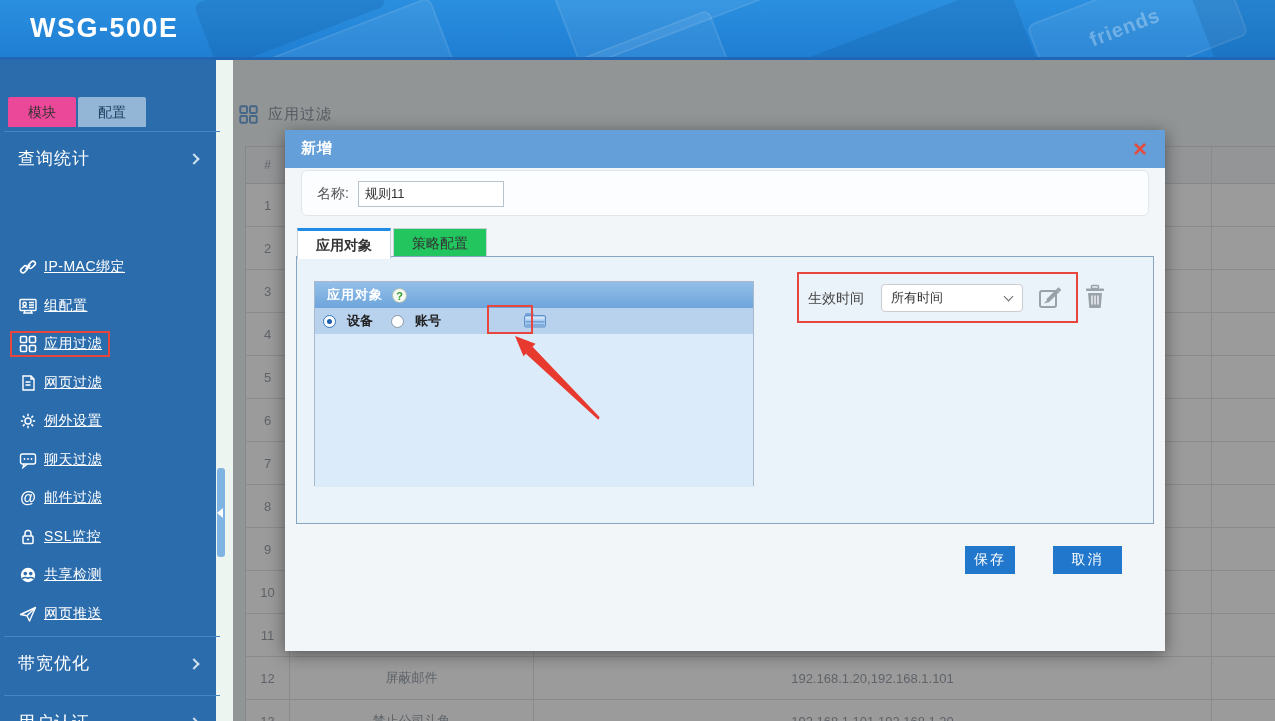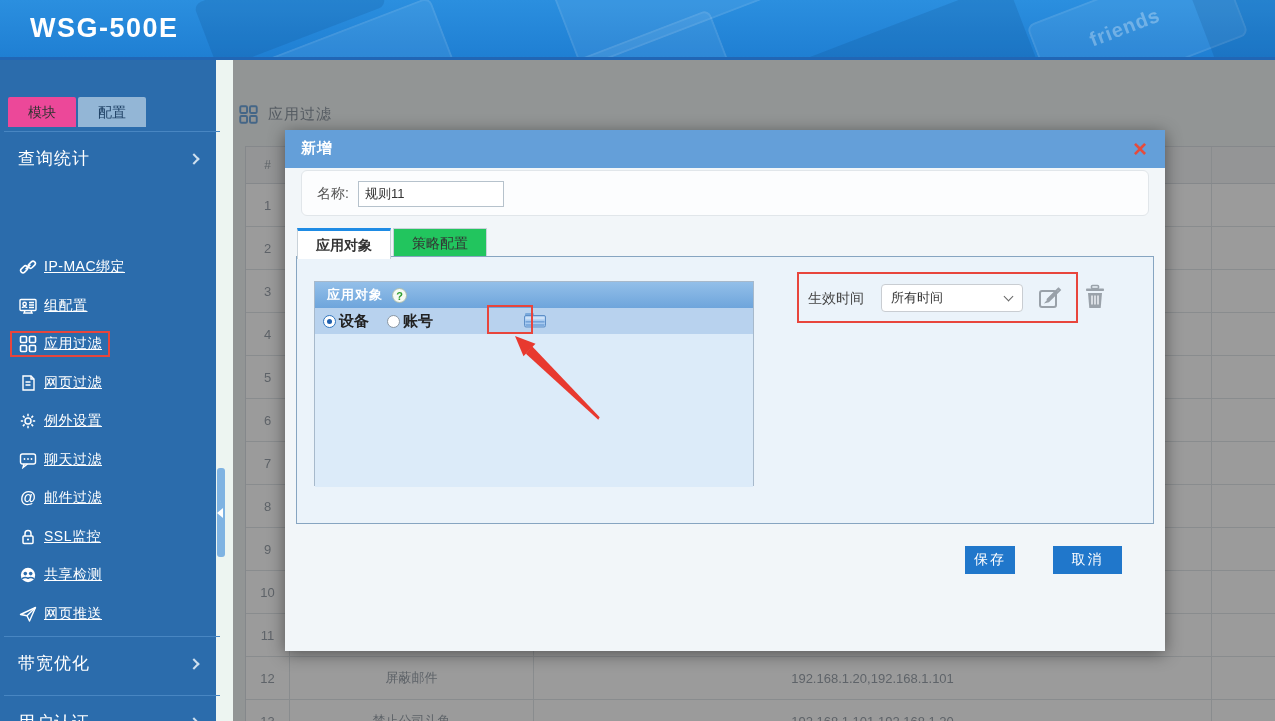--- a/index.html
+++ b/index.html
@@ -95,21 +95,21 @@
     border:1px solid #aebfae; color:#2e9e2e; font-size:11px; font-weight:bold; text-align:center;
     line-height:14px; margin-left:9px; cursor:pointer; }
   .obj-radio-row { position:absolute; left:0; top:26px; width:100%; height:26px;
     background:#b8d2ee; display:flex; align-items:center; }
   .radio-item { display:flex; align-items:center; margin-left:8px; cursor:pointer; }
   .radio-dot { width:13px; height:13px; border-radius:50%; background:#fff;
     border:1px solid #8a97a3; position:relative; }
   .radio-item.checked .radio-dot { border-color:#2f74bd; }
   .radio-item.checked .radio-dot:after { content:""; position:absolute; left:3px; top:3px;
     width:5px; height:5px; border-radius:50%; background:#1f5fae; }
-  .radio-item .rl { font-size:15px; font-weight:bold; color:#222; margin-left:3px; }
+  .radio-item .rl { font-size:13px; font-weight:bold; color:#222; margin-left:11px; }
   .radio-item + .radio-item { margin-left:18px; }
   .folder-btn { position:absolute; left:208px; top:30px; cursor:pointer; }
   .obj-body { position:absolute; left:0; top:52px; width:100%; height:153px; background:#dcebf9; }
 
   .time-label { position:absolute; left:523px; top:160px; font-size:14px; color:#444; }
   .time-select { position:absolute; left:596px; top:154px; width:142px; height:28px;
     background:#fff; border:1px solid #c9cdd2; border-radius:4px; font-size:13px; color:#333;
     line-height:26px; padding-left:9px; cursor:pointer; }
   .time-select .sel-chev { position:absolute; right:10px; top:8px; width:7px; height:7px;
     border-right:1.5px solid #666; border-bottom:1.5px solid #666; transform:rotate(45deg); }

